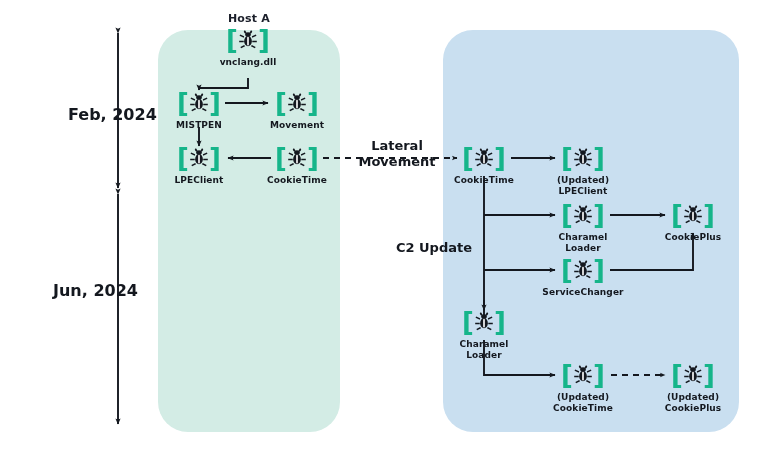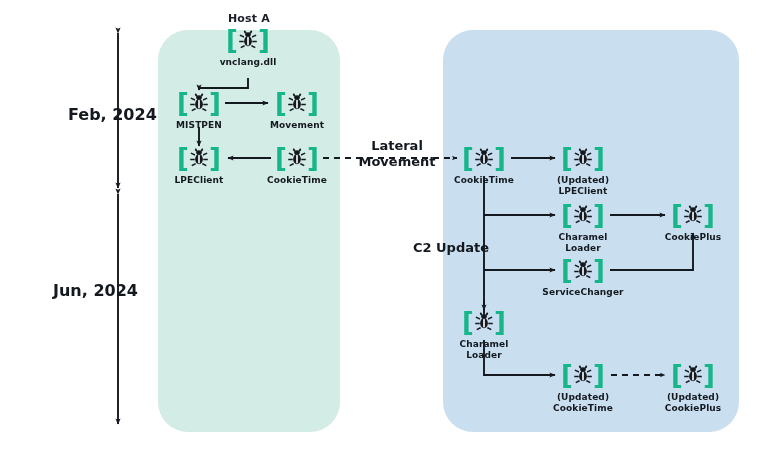--- a/index.html
+++ b/index.html
@@ -78,21 +78,21 @@
 
       <line x1="611" y1="375" x2="665" y2="375" stroke-dasharray="6 5" marker-end="url(#ahs)"></line>
     </g>
   </svg>
 
   <div class="tl-label" style="left:20px;top:105px;">Feb, 2024</div>
   <div class="tl-label" style="left:5px;top:281px;">Jun, 2024</div>
 
   <div class="edge-label" style="left:355px;top:138px;width:84px;">Lateral
 Movement</div>
-  <div class="edge-label" style="left:409px;top:240px;width:84px;">C2 Update</div>
+  <div class="edge-label" style="left:392px;top:240px;width:84px;">C2 Update</div>
 
   <div id="nodes">
       <div class="node" style="left: 248px; top: 25px;">
         <div class="glyph">
           <span class="brk" style="font-size:26px;">[</span>
           <span style="display:inline-block;margin:0 -1px;"><svg width="22" height="22" viewBox="0 0 32 32" aria-hidden="true">
   <g fill="#14181f">
     <path d="M12.4 4.3c-.5-.6-1.4-.7-2-.2-.6.5-.7 1.4-.2 2l1.7 2.1 1.9-1.2-1.4-2.7z"></path>
     <path d="M19.6 4.3c.5-.6 1.4-.7 2-.2.6.5.7 1.4.2 2l-1.7 2.1-1.9-1.2 1.4-2.7z"></path>
     <ellipse cx="16" cy="9.6" rx="4.1" ry="3.3"></ellipse>

